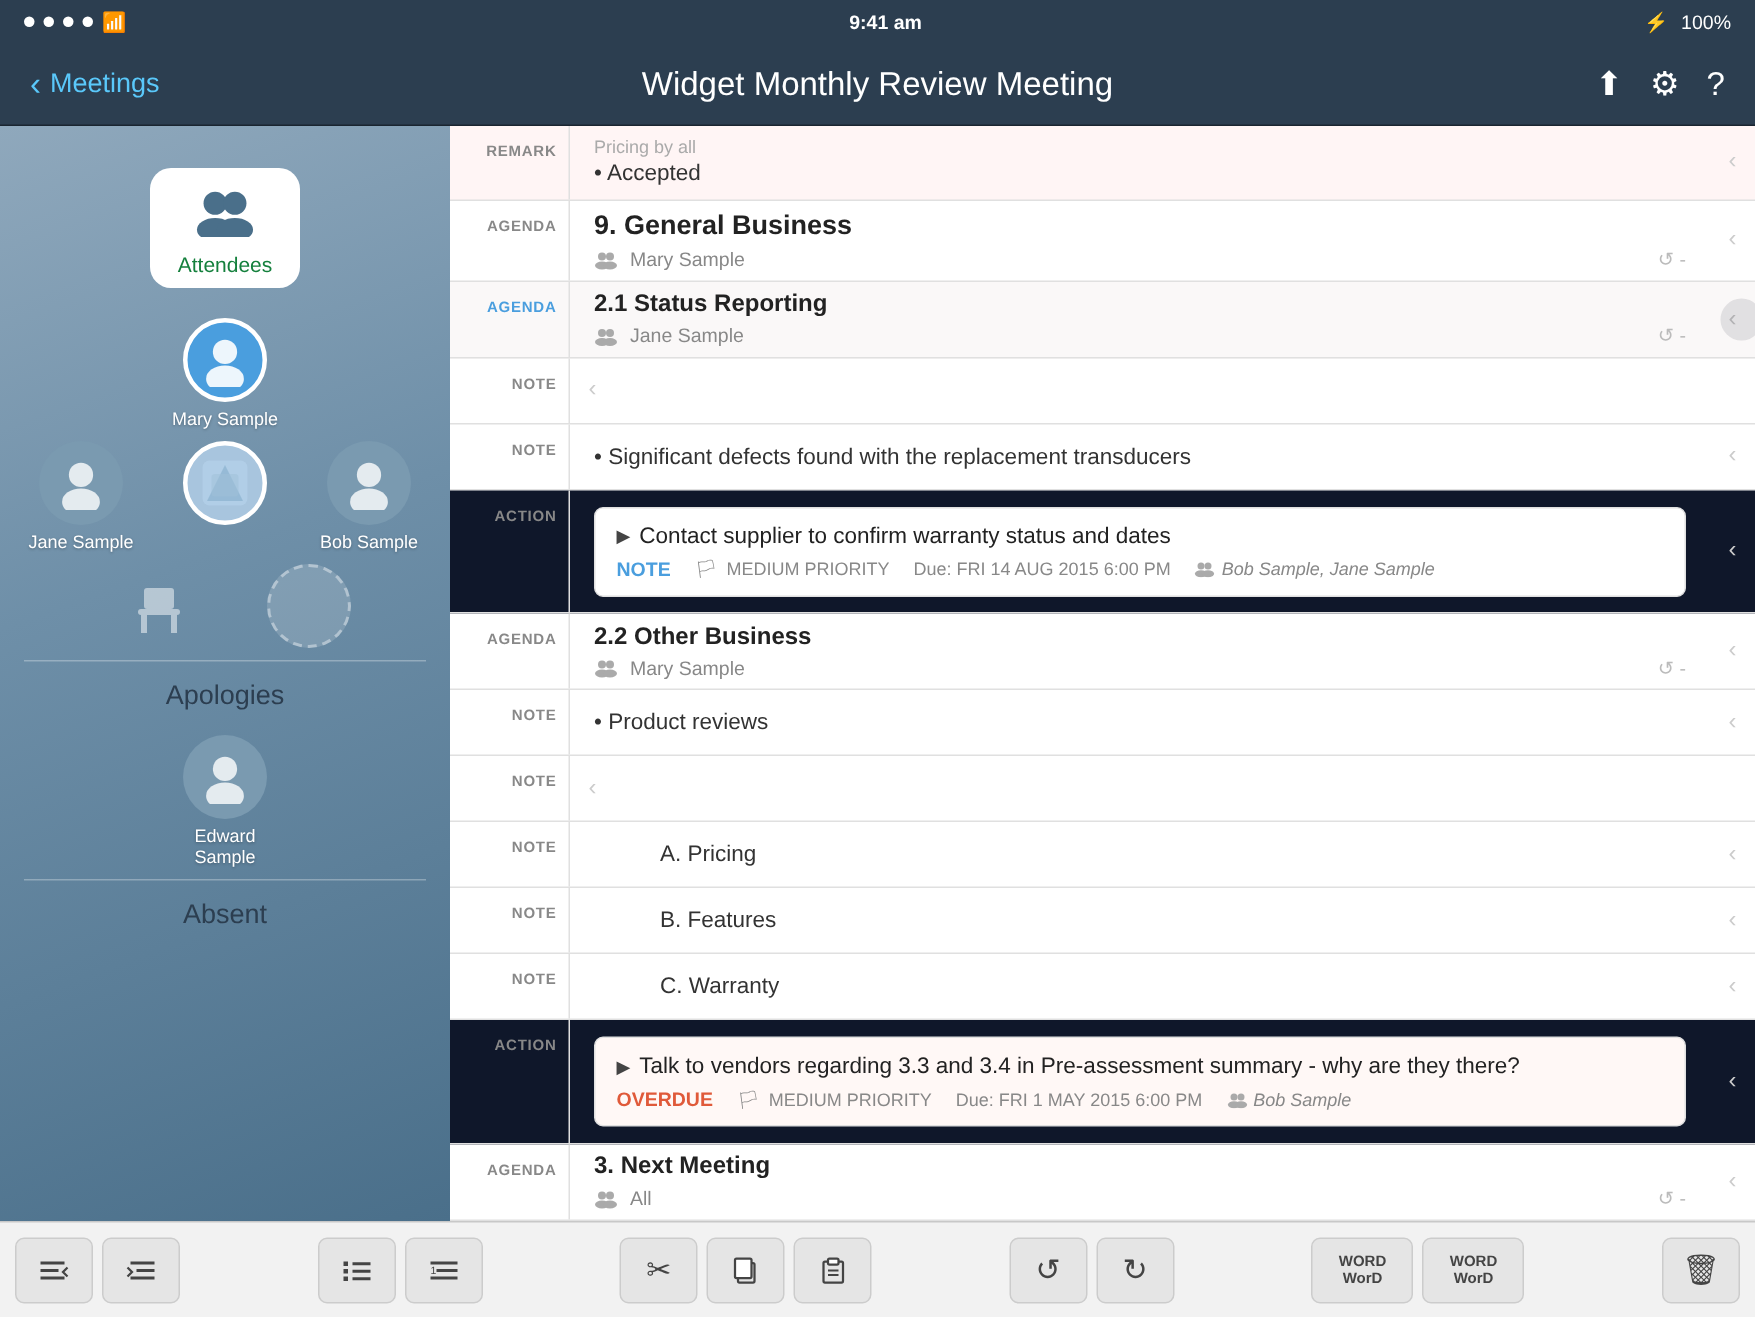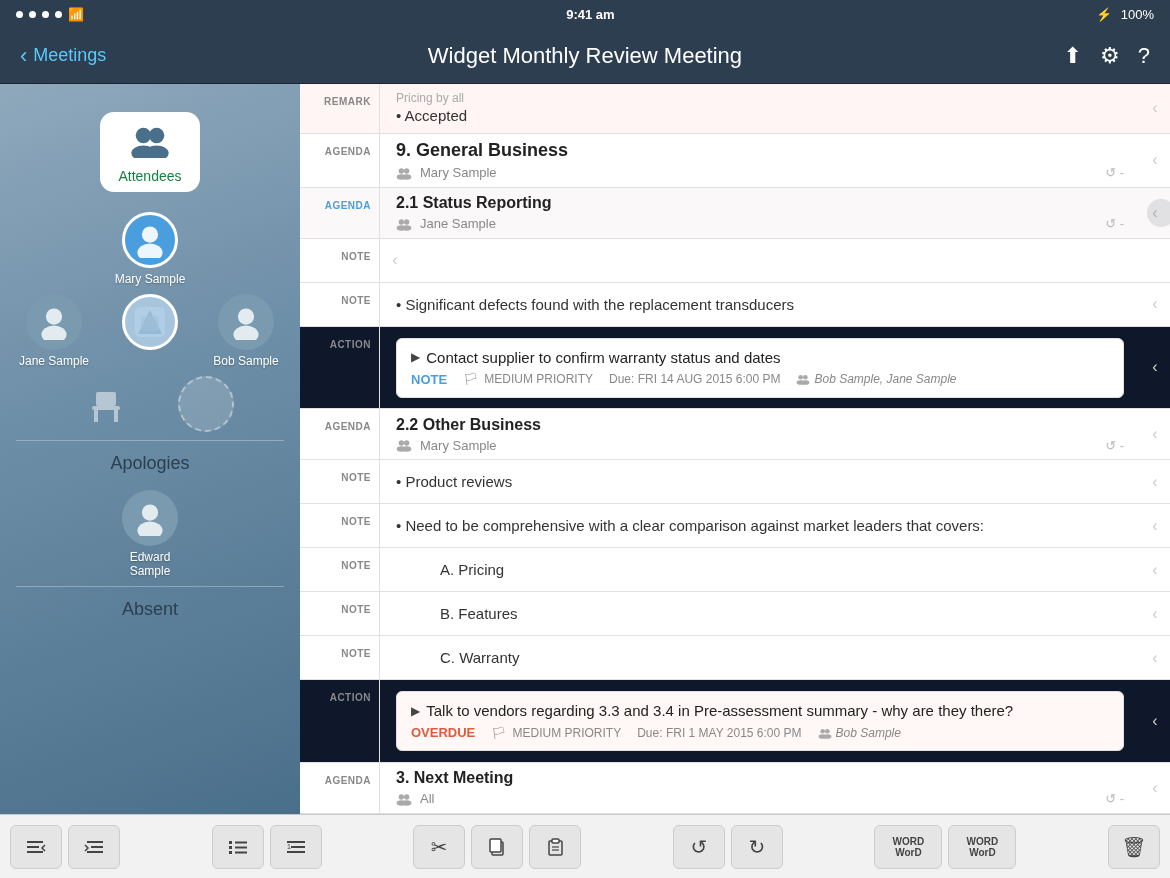--- a/index.html
+++ b/index.html
@@ -567,23 +567,20 @@
     <div class="meeting-row">
       <div class="row-label">NOTE</div>
       <div class="row-content">
         <div class="note-text">• Product reviews</div>
       </div>
       <div class="row-chevron">‹</div>
     </div>
 
     <div class="meeting-row">
       <div class="row-label">NOTE</div>
-      <div class="row-content">
-        <div class="note-text">• Need to be comprehensive with a clear comparison against market leaders that covers:</div>
-      </div>
       <div class="row-chevron">‹</div>
     </div>
 
     <div class="meeting-row">
       <div class="row-label">NOTE</div>
       <div class="row-content" style="padding-left:60px;">
         <div class="note-text">A.  Pricing</div>
       </div>
       <div class="row-chevron">‹</div>
     </div>

